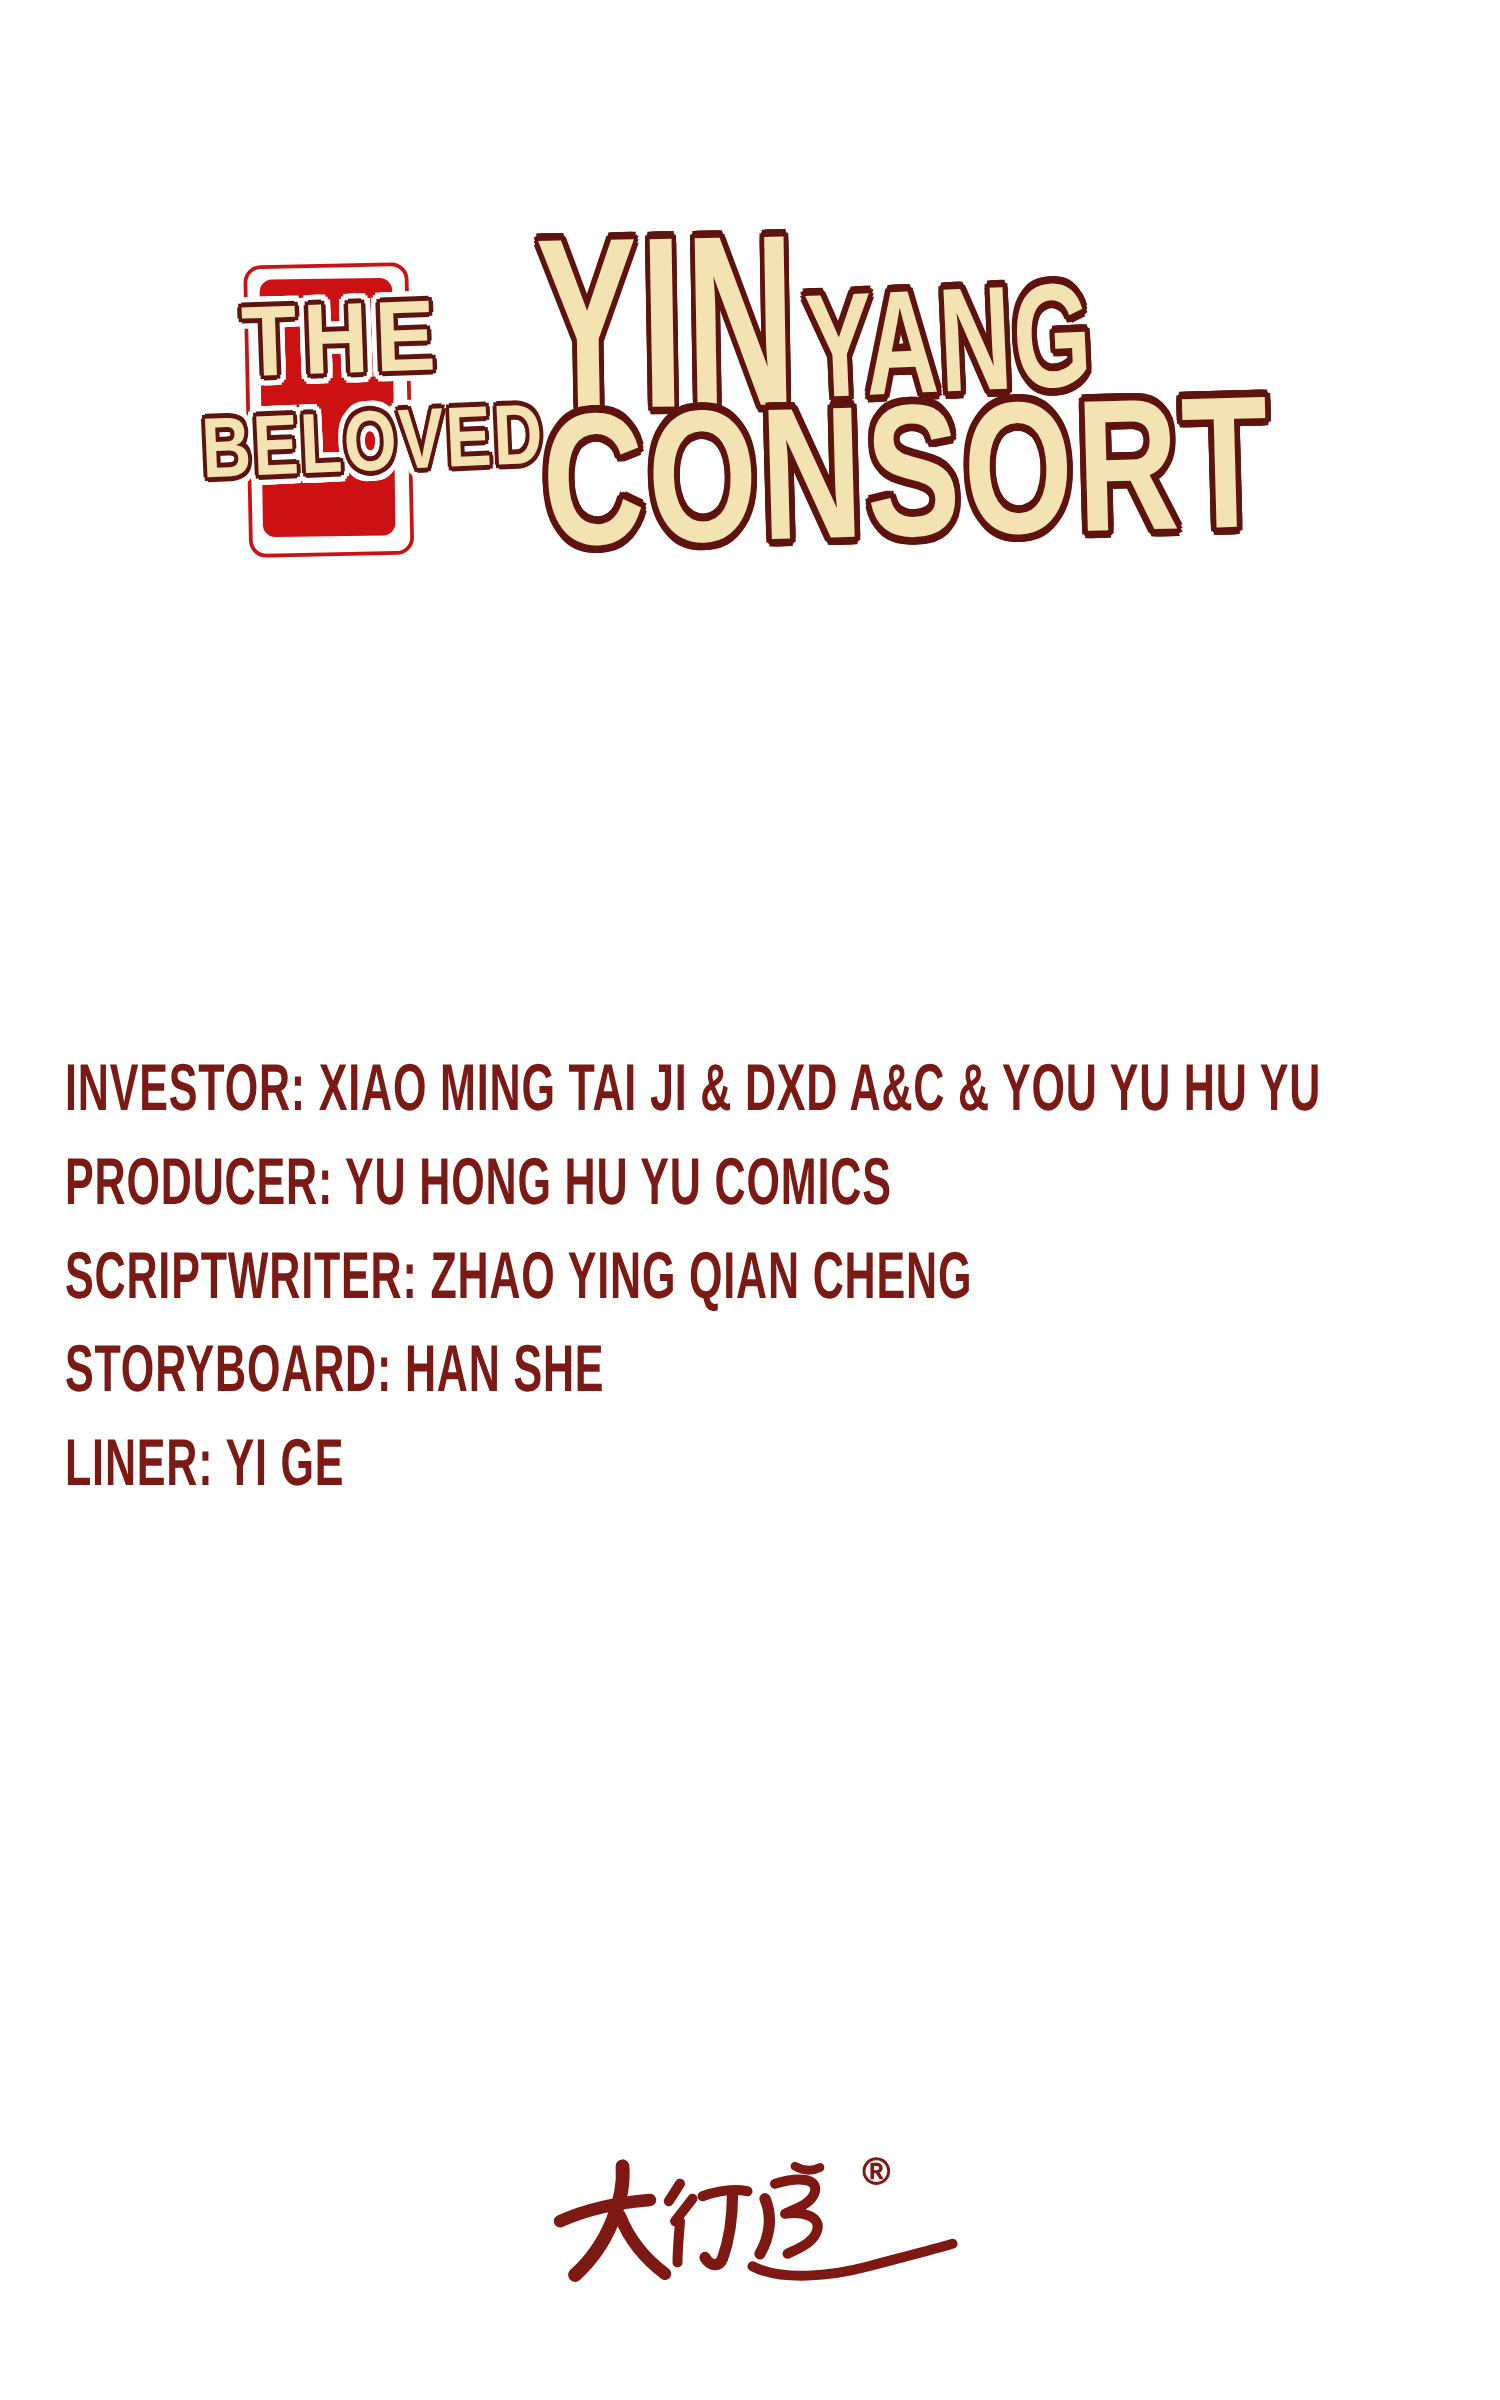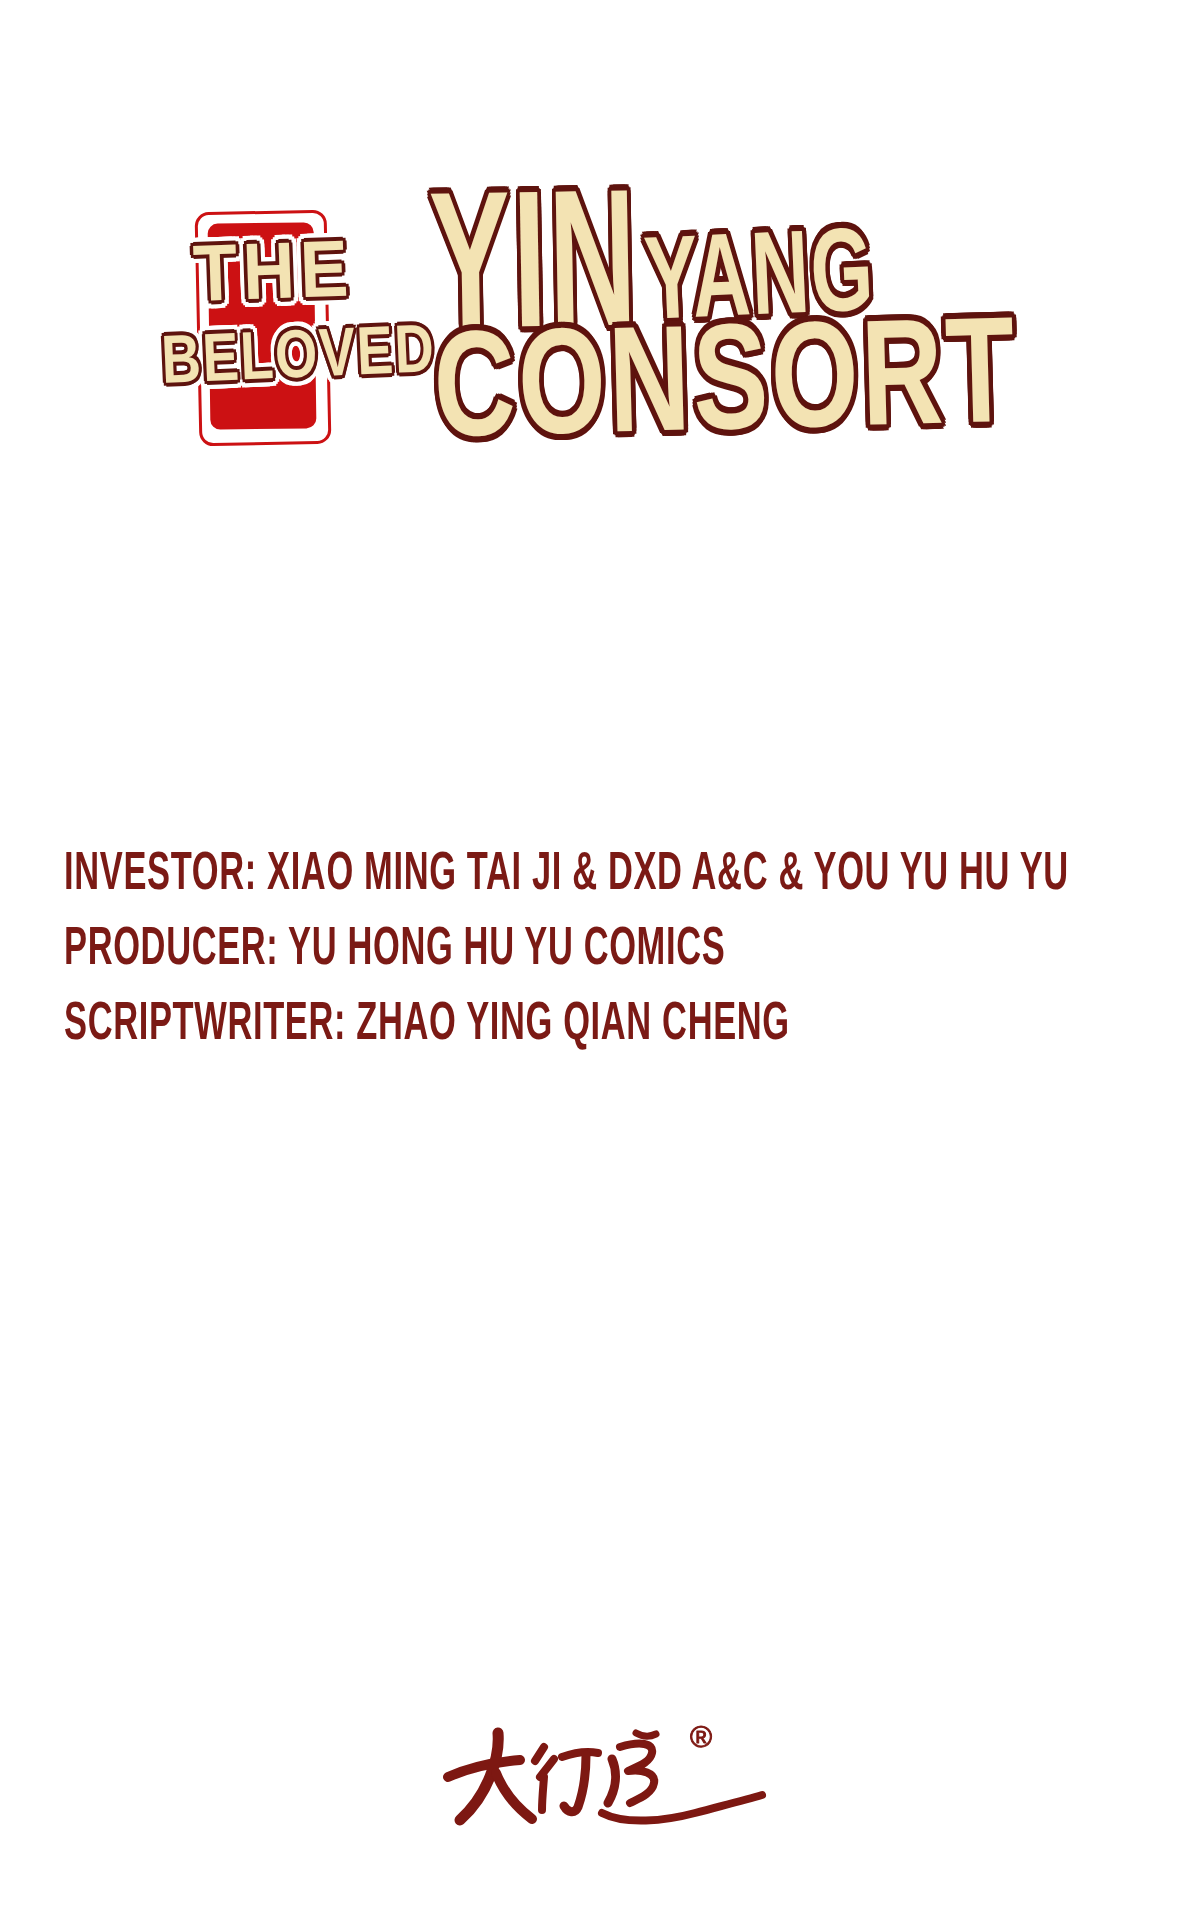--- a/index.html
+++ b/index.html
@@ -52,21 +52,21 @@
       8px 4px 0 #fff,-8px 4px 0 #fff,4px 8px 0 #fff,-4px 8px 0 #fff,
       8px -4px 0 #fff,-8px -4px 0 #fff,4px -8px 0 #fff,-4px -8px 0 #fff;
   }
   .word-the     {left:192px;top:234px;font-size:80px;letter-spacing:6px;transform:rotate(-2deg) scaleX(0.9);}
   .word-beloved {left:160px;top:325px;font-size:68px;letter-spacing:2px;transform:rotate(-2.5deg) scaleX(0.8);}
   .word-yin     {left:428px;top:163px;font-size:195px;letter-spacing:4px;transform:rotate(-1deg) scaleX(0.62);}
   .word-yang    {left:642px;top:219px;font-size:118px;letter-spacing:2px;transform:rotate(-2.5deg) scaleX(0.68);}
   .word-consort {left:432px;top:309px;font-size:150px;letter-spacing:4px;transform:rotate(-1.5deg) scaleX(0.75);}
 
   
-  .credits{position:absolute;left:64px;top:844px;width:1100px;}
+  .credits{position:absolute;left:52px;top:844px;width:1100px;}
   .credit-line{height:75px;}
   .credit-line span{
     display:inline-block;
     font-size:53px;line-height:53px;font-weight:700;
     letter-spacing:1px;
     color:var(--credit);
     white-space:nowrap;
     transform:scaleX(0.65);
     transform-origin:left top;
   }
@@ -95,20 +95,22 @@
     <div class="cream-word outline-stamp word-beloved">BELOVED</div>
     <div class="cream-word outline-big word-yin">YIN</div>
     <div class="cream-word outline-big word-yang">YANG</div>
     <div class="cream-word outline-big word-consort">CONSORT</div>
   </div>
 
   <div class="credits">
     <div class="credit-line"><span>INVESTOR: XIAO MING TAI JI &amp; DXD A&amp;C &amp; YOU YU HU YU</span></div>
     <div class="credit-line"><span>PRODUCER: YU HONG HU YU COMICS</span></div>
     <div class="credit-line"><span>SCRIPTWRITER: ZHAO YING QIAN CHENG</span></div>
+    <div class="credit-line"><span>STORYBOARD: HAN SHE</span></div>
+    <div class="credit-line"><span>LINER: YI GE</span></div>
   </div>
 
   <div class="brand">
     <span class="sr-only">大行道</span>
     <svg viewBox="0 0 330 130" fill="none" stroke="#7d1812" stroke-linecap="round" stroke-linejoin="round">
 
       <g>
         <path d="M8,62 C 30,52 55,47 80,45" stroke-width="10"></path>
         <path d="M58,18 C 60,42 48,80 20,105" stroke-width="11"></path>
         <path d="M56,58 C 64,78 76,92 92,104" stroke-width="10"></path>

